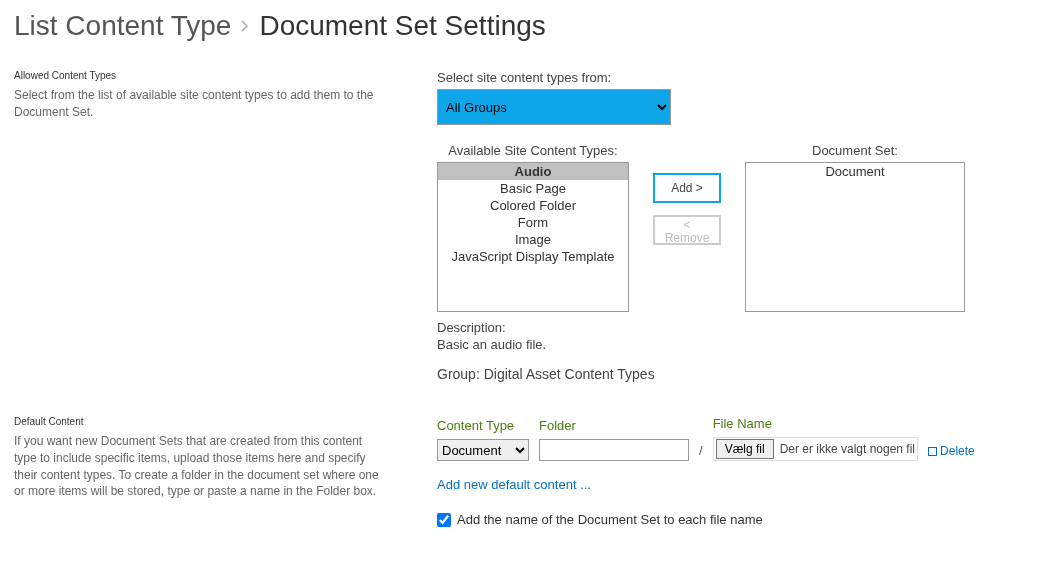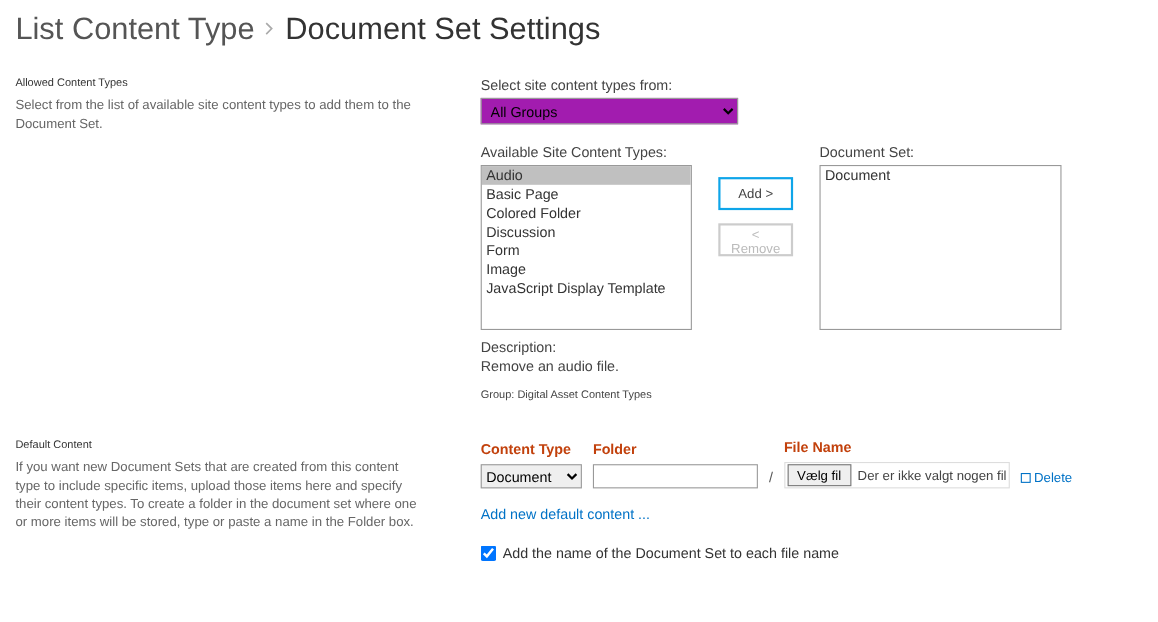--- a/index.html
+++ b/index.html
@@ -40,48 +40,49 @@
     }
     .section-right { flex: 1; padding-left: 33px; }
     .label-small {
       font-size: 13px;
       color: #444;
       margin-bottom: 4px;
       display: block;
     }
     select.groups {
       width: 234px;
-      height: 24px;
+      height: 36px;
       border: 1px solid #999;
       font-size: 13px;
       padding: 2px 4px;
-      background: #a21caf;
+      background: #0ea5e9;
     }
     .dual-list {
       display: flex;
       align-items: flex-start;
       gap: 24px;
       margin-top: 18px;
     }
-    .listcol { display: flex; flex-direction: column; }
+    .listcol { display: flex; flex-direction: column; text-align: center; }
     .listbox {
       width: 192px;
       height: 150px;
       border: 1px solid #999;
       background: #fff;
       overflow-y: scroll;
       font-size: 13px;
     }
     .listbox .opt {
       padding: 1px 4px;
       cursor: default;
       white-space: nowrap;
     }
     .listbox .opt.selected {
       background: #c0c0c0;
+      font-weight: bold;
     }
     .movebtns {
       display: flex;
       flex-direction: column;
       gap: 12px;
       margin-top: 30px;
     }
     .movebtns button {
       width: 68px;
       height: 30px;
@@ -92,28 +93,28 @@
       cursor: pointer;
     }
     .movebtns button:disabled {
       color: #bbb;
       border-color: #ccc;
       cursor: default;
     }
     .movebtns .remove-lines { line-height: 1.1; padding-top:2px; }
     .desc-block { margin-top: 8px; font-size: 13px; color: #444; }
     .desc-block div { margin-bottom: 2px; }
-    .group-line { margin-top: 14px; font-size: 10px; color: #444; }
+    .group-line { margin-top: 14px; font-size: 14px; color: #444; }
     .default-row {
       display: flex;
       align-items: flex-end;
       gap: 10px;
     }
     .col { display: flex; flex-direction: column; }
-    .col-label { font-weight: 700; font-size: 13px; margin-bottom: 6px; color: #c2410c; }
+    .col-label { font-weight: 400; font-size: 13px; margin-bottom: 6px; color: #4d7c0f; }
     select.ctype {
       width: 92px;
       height: 22px;
       border: 1px solid #999;
       font-size: 13px;
     }
     input.folder {
       width: 150px;
       height: 22px;
       border: 1px solid #999;
@@ -169,21 +170,20 @@
       <option>All Groups</option>
     </select>
 
     <div class="dual-list">
       <div class="listcol">
         <label class="label-small">Available Site Content Types:</label>
         <div class="listbox" id="available-list">
             <div class="opt selected">Audio</div>
             <div class="opt">Basic Page</div>
             <div class="opt">Colored Folder</div>
-            <div class="opt">Discussion</div>
             <div class="opt">Form</div>
             <div class="opt">Image</div>
             <div class="opt">JavaScript Display Template</div>
           </div>
       </div>
 
       <div class="movebtns">
         <button>Add &gt;</button>
         <button disabled="" class="remove-lines">
           <div>&lt;</div>
@@ -196,21 +196,21 @@
           <div class="label-small">Document Set:</div>
         </div>
         <div class="listbox" id="allowed-list" style="overflow-y:auto">
             <div class="opt">Document</div>
           </div>
       </div>
     </div>
 
     <div class="desc-block">
       <div>Description:</div>
-      <div>Remove an audio file.</div>
+      <div>Basic an audio file.</div>
     </div>
     <div class="group-line">Group: Digital Asset Content Types</div>
   </div>
 </div>
 
 <div class="section">
   <div class="section-left">
     <h3>Default Content</h3>
     <p>If you want new Document Sets that are created from this content type to include specific items, upload those items here and specify their content types. To create a folder in the document set where one or more items will be stored, type or paste a name in the Folder box.</p>
   </div>

